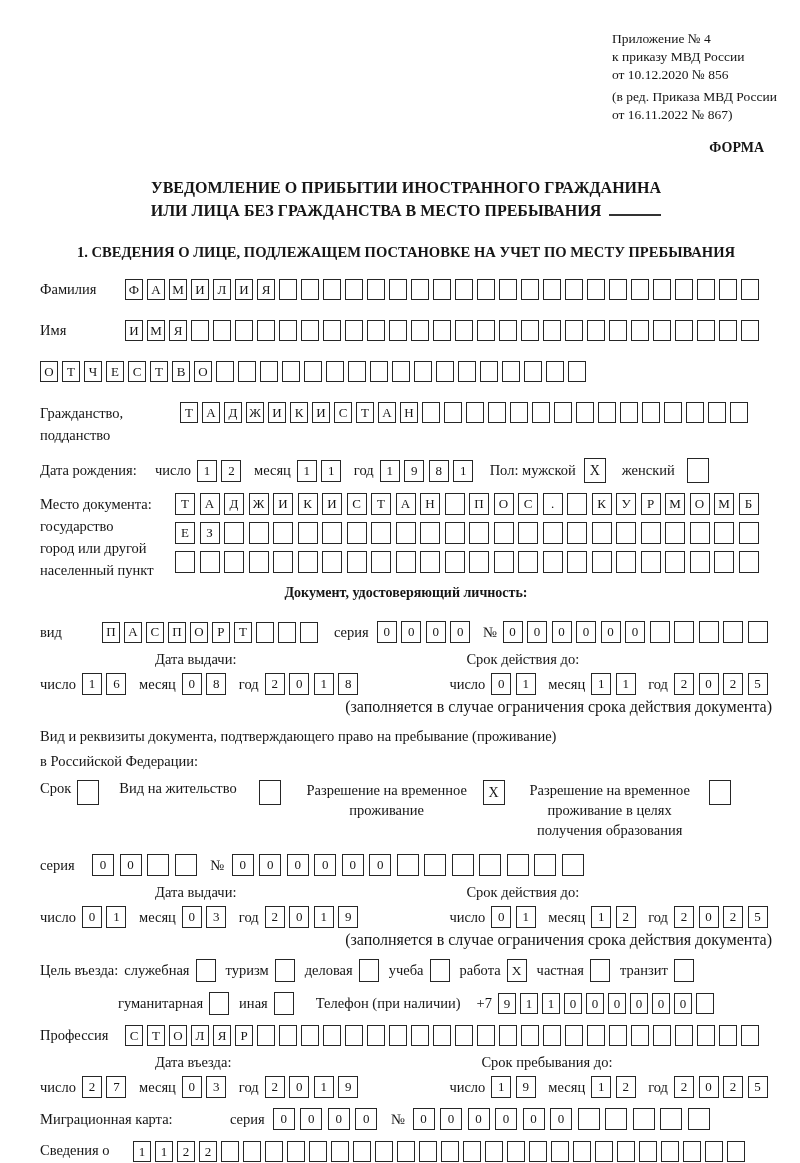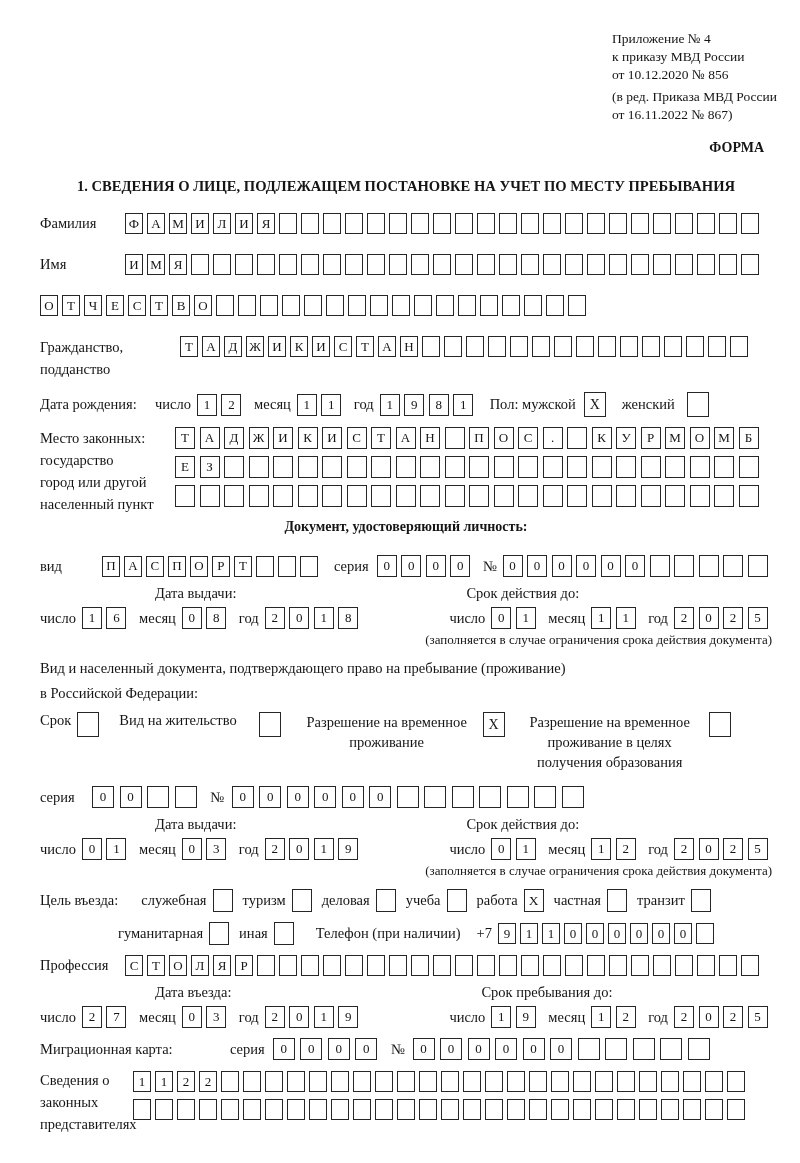--- a/index.html
+++ b/index.html
@@ -40,21 +40,21 @@
 
   .doc-heading { text-align: center; font-weight: bold; font-size: 14px; margin-top: 4px; }
   .dates-head { display: flex; margin-top: 8px; }
   .dates-head .h1 { margin-left: 115px; }
   .dates-head .h2 { margin-left: 230px; }
   .dates { display: flex; align-items: center; margin-top: 5px; }
   .dgroup { display: flex; align-items: center; }
   .dgroup .t { margin-right: 6px; text-align: center; }
   .dgroup .m { margin-left: 8px; }
   .dates .right { margin-left: auto; }
-  .note { text-align: right; font-size: 13px; margin-top: 3px; }
+  .note { text-align: right; font-size: 16px; margin-top: 3px; }
 
   .opt-label-2l { width: 172px; text-align: center; line-height: 20px; }
   .opt-label-3l { width: 178px; text-align: center; line-height: 20px; }
   .opt-box { margin-left: 10px; }
 
   .purpose-row { display: flex; align-items: center; margin-top: 10px; }
   .purpose-row .pair { display: flex; align-items: center; margin-right: 10px; }
   .purpose-row .pair .txt { margin-right: 6px; }
   .gap8 { margin-left: 8px; } .gap12 { margin-left: 12px; } .gap16 { margin-left: 16px; } .gap20 { margin-left: 20px; }
 </style>
@@ -65,20 +65,22 @@
   <div>Приложение № 4</div>
   <div>к приказу МВД России</div>
   <div>от 10.12.2020 № 856</div>
   <div class="amend">(в ред. Приказа МВД России</div>
   <div>от 16.11.2022 № 867)</div>
 </div>
 
 <div class="forma">ФОРМА</div>
 
 <div class="title">
+  <div>УВЕДОМЛЕНИЕ О ПРИБЫТИИ ИНОСТРАННОГО ГРАЖДАНИНА</div>
+  <div><span>ИЛИ ЛИЦА БЕЗ ГРАЖДАНСТВА В МЕСТО ПРЕБЫВАНИЯ</span><span class="blank-line"></span></div>
 </div>
 
 <div class="section-heading">1. СВЕДЕНИЯ О ЛИЦЕ, ПОДЛЕЖАЩЕМ ПОСТАНОВКЕ НА УЧЕТ ПО МЕСТУ ПРЕБЫВАНИЯ</div>
 
 <div class="frow" style="margin-top:18px">
   <span class="lbl w85">Фамилия</span>
   <span class="boxes">
       <span class="cell">Ф</span>
       <span class="cell">А</span>
       <span class="cell">М</span>
@@ -237,21 +239,21 @@
       <span class="cell">X</span>
     </span>
   <span class="gap16">женский</span>
   <span class="boxes chk gap12">
       <span class="cell"></span>
     </span>
 </div>
 
 <div class="frow" style="margin-top:10px">
   <span class="lbl2 w135">
-    <span style="display:block">Место законных:</span>
+    <span style="display:block">Место документа:</span>
     <span style="display:block">государство</span>
     <span style="display:block">город или другой</span>
     <span style="display:block">населенный пункт</span>
   </span>
   <span class="stack">
     <span class="boxes wide">
         <span class="cell">Т</span>
         <span class="cell">А</span>
         <span class="cell">Д</span>
         <span class="cell">Ж</span>
@@ -409,21 +411,21 @@
     <span class="boxes wide">
         <span class="cell">2</span>
         <span class="cell">0</span>
         <span class="cell">2</span>
         <span class="cell">5</span>
       </span>
   </span>
 </div>
 <div class="note">(заполняется в случае ограничения срока действия документа)</div>
 
-<div style="margin-top:12px">Вид и населенный документа, подтверждающего право на пребывание (проживание)</div>
+<div style="margin-top:12px">Вид и реквизиты документа, подтверждающего право на пребывание (проживание)</div>
 <div style="margin-top:8px">в Российской Федерации:</div>
 
 <div class="frow" style="margin-top:10px">
   <span>Срок</span>
   <span class="boxes chk" style="margin-left:6px">
       <span class="cell"></span>
     </span>
   <span class="gap20">Вид на жительство</span>
   <span class="boxes chk opt-box" style="margin-left:22px">
       <span class="cell"></span>
@@ -504,21 +506,21 @@
         <span class="cell">2</span>
         <span class="cell">0</span>
         <span class="cell">2</span>
         <span class="cell">5</span>
       </span>
   </span>
 </div>
 <div class="note">(заполняется в случае ограничения срока действия документа)</div>
 
 <div class="purpose-row">
-  <span style="margin-right:23px">Цель въезда:</span>
+  <span style="margin-right:6px">Цель въезда:</span>
   <span class="pair">
       <span class="txt">служебная</span>
       <span class="boxes chk2">
         <span class="cell"></span>
       </span>
     </span>
   <span class="pair">
       <span class="txt">туризм</span>
       <span class="boxes chk2">
         <span class="cell"></span>

